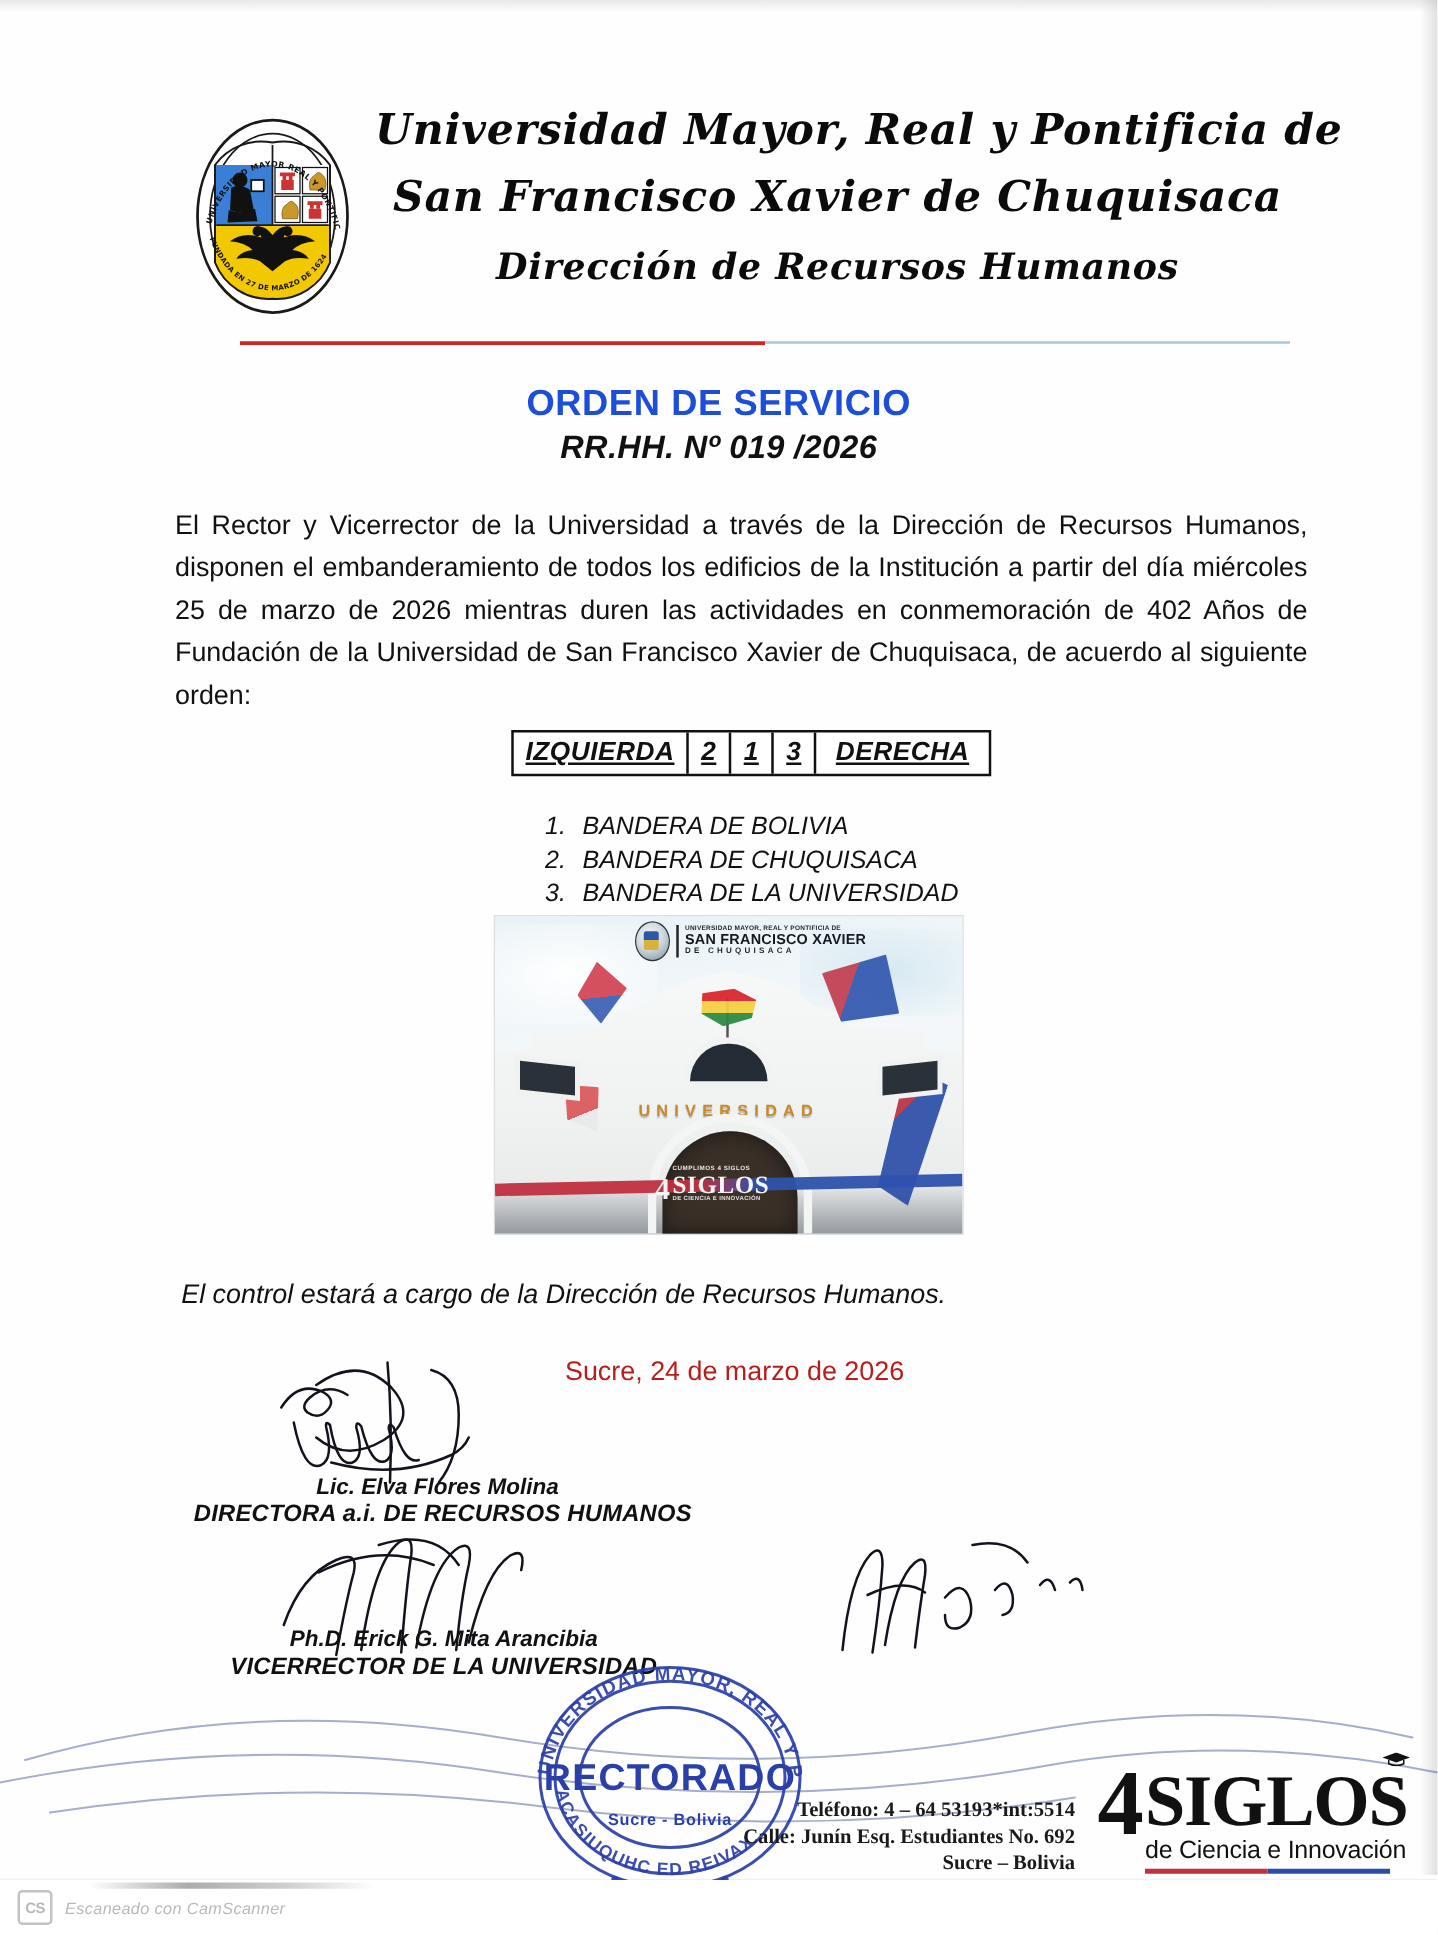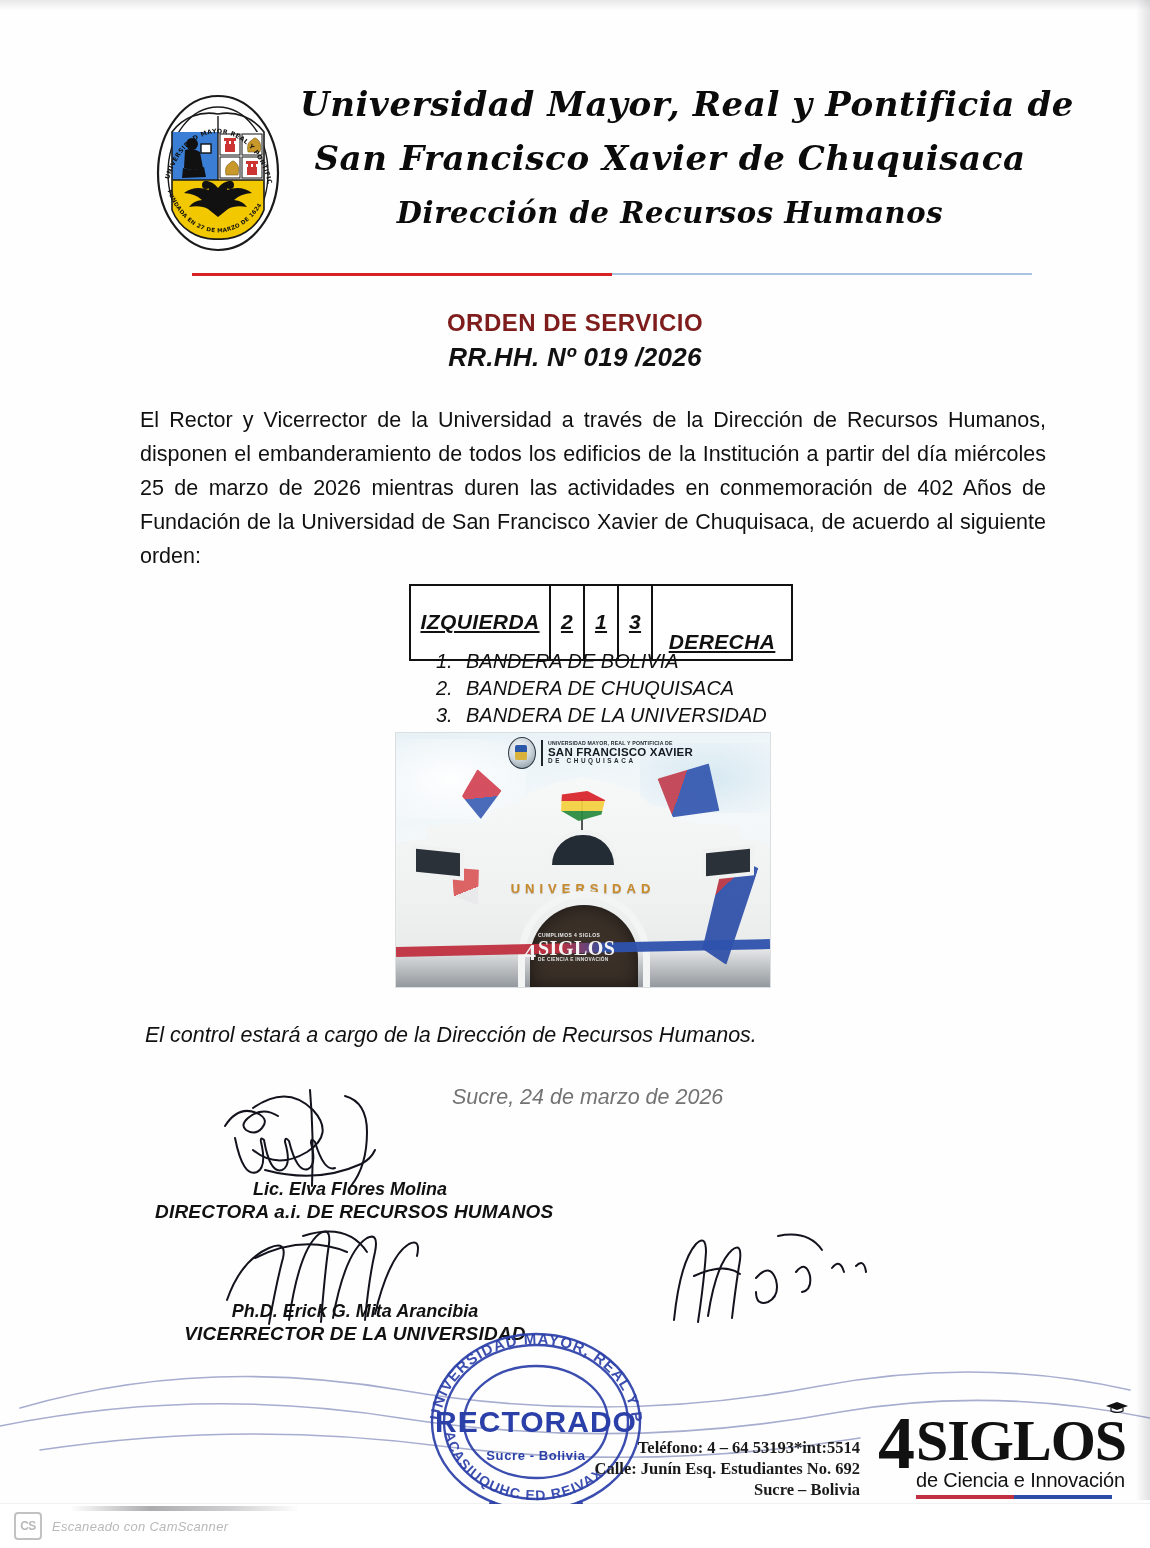--- a/index.html
+++ b/index.html
@@ -76,22 +76,22 @@
     width: 50%; height: 2px; background: #a9c6de;
   }
 
   
   .doc-title {
     position: absolute;
     left: 0; top: 306px; width: 1150px;
     text-align: center;
   }
   .doc-title .t1 {
-    font-size: 24px; font-weight: 700; letter-spacing: 0.5px;
-    color: #7f1d1d; line-height: 34px;
+    font-size: 29px; font-weight: 700; letter-spacing: 0.5px;
+    color: #1d4ed8; line-height: 34px;
   }
   .doc-title .t2 {
     font-size: 26px; font-weight: 700; font-style: italic;
     letter-spacing: 0.3px; color: #111; line-height: 34px;
   }
 
   
   .body-para {
     position: absolute;
     left: 140px; top: 403px; width: 906px;
@@ -116,21 +116,21 @@
     font-weight: 700;
     font-style: italic;
     color: #111;
     display: flex;
     align-items: center;
     justify-content: center;
     padding: 4px 0 5px 0;
     letter-spacing: 0.4px;
     text-decoration: underline;
   }
-  .order-table .cell:last-child { border-right: none; margin-top: 40px; }
+  .order-table .cell:last-child { border-right: none; }
   .c-side { width: 138px; }
   .c-num  { width: 32px; }
 
   
   .flag-list {
     position: absolute;
     left: 436px; top: 648px;
     font-size: 20px;
     font-style: italic;
     color: #111;
@@ -290,21 +290,21 @@
             font-family: "Liberation Serif", serif; }
   .ps-bot { font-size: 4.8px; font-weight: 700; color: #e0e0e0; letter-spacing: 0.3px; }
 
   
   .control-line {
     position: absolute; left: 145px; top: 1023px;
     font-size: 21.5px; font-style: italic; color: #111;
   }
   .date-line {
     position: absolute; left: 452px; top: 1085px;
-    font-size: 21.5px; font-style: italic; color: #737373;
+    font-size: 21.5px; color: #b91c1c;
   }
 
   
   .sig-block { position: absolute; text-align: center; }
   .sig-name {
     font-size: 18px; font-style: italic; font-weight: 600; color: #111;
     line-height: 22px; white-space: nowrap;
   }
   .sig-role {
     font-size: 19px; font-weight: 700; font-style: italic; color: #111;

